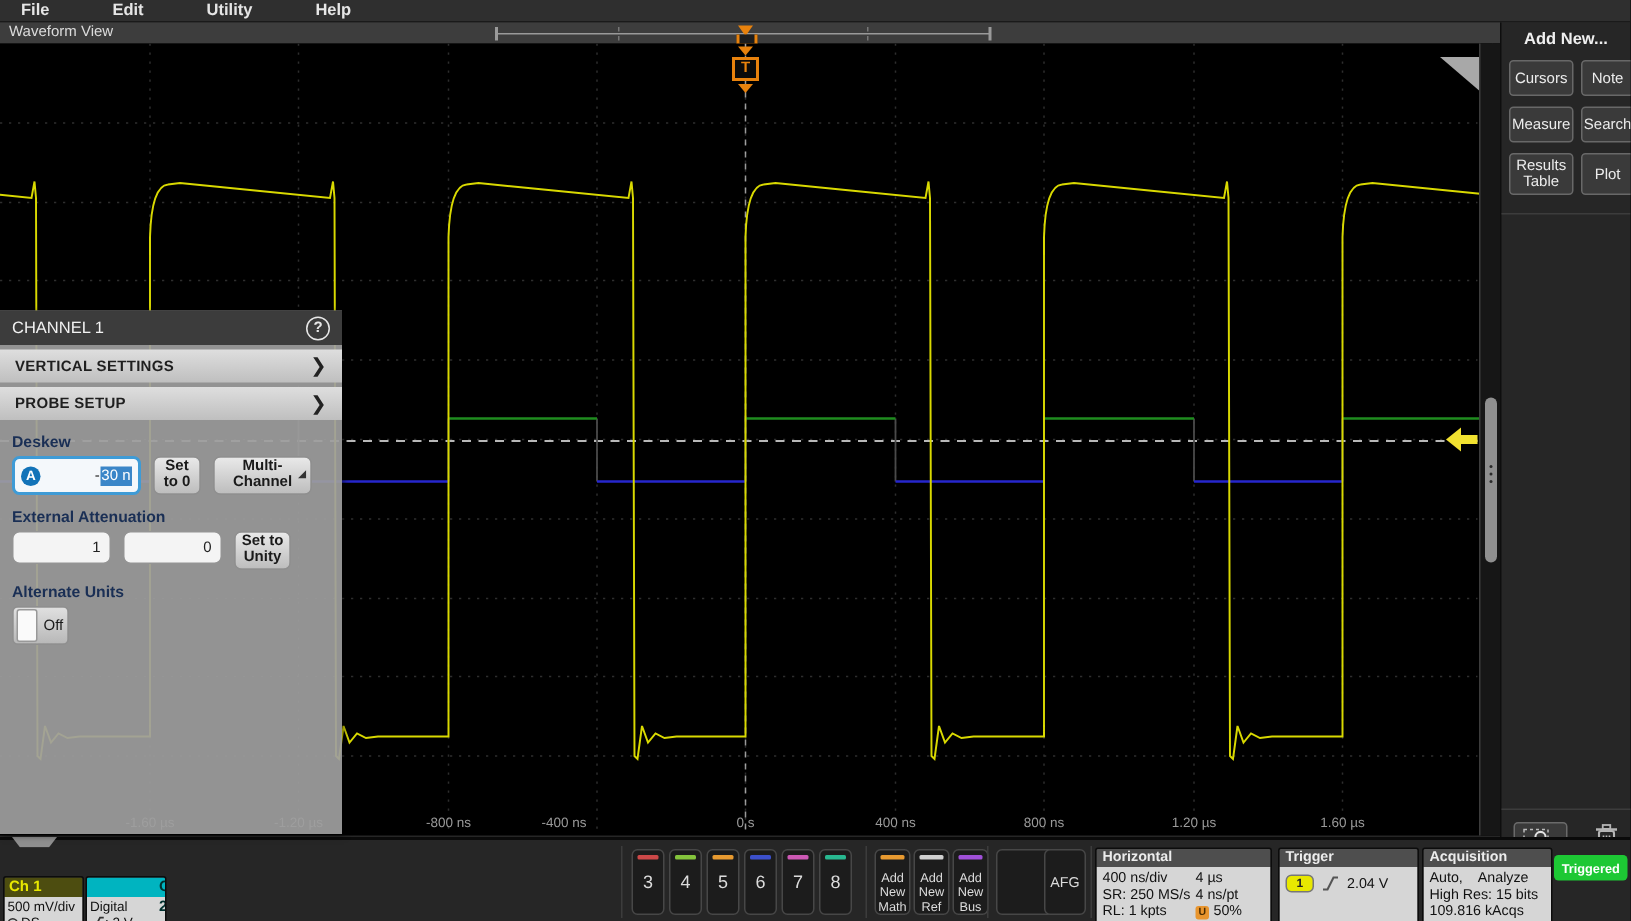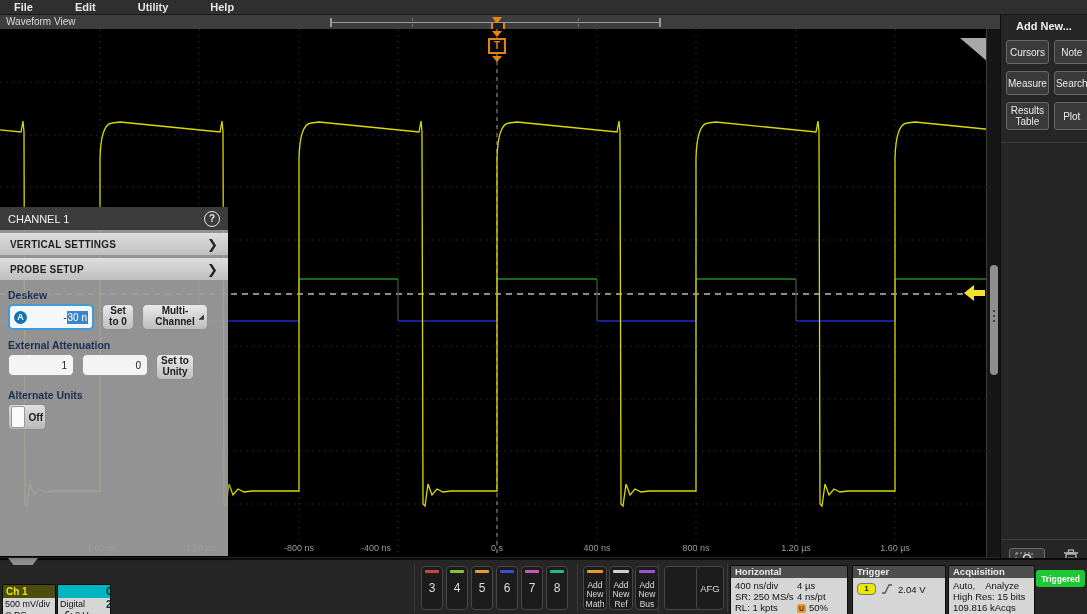--- a/index.html
+++ b/index.html
@@ -69,21 +69,21 @@
   #btn-set-zero{width:32px;height:26px;}
   #btn-multichannel{width:66px;height:26px;position:relative;}
   #btn-multichannel .flyout{position:absolute;right:3px;top:8px;font-size:7px;color:#333;}
   .cp-input{height:22px;background:#f4f4f4;border:1px solid #949494;border-radius:5px;font-size:10px;color:#222;
     display:flex;align-items:center;justify-content:flex-end;padding:0 6px;box-sizing:border-box;}
   #atten-1{width:66px;} #atten-2{width:66px;}
   #btn-set-unity{width:38px;height:26px;}
   #toggle-alt{width:38px;height:26px;background:linear-gradient(#e0e0e0,#b8b8b8);border:1px solid #8f8f8f;
     border-radius:4px;display:flex;align-items:center;gap:4px;padding:2px;box-sizing:border-box;}
   #toggle-alt .knob{width:12px;height:20px;background:#fafafa;border:1px solid #999;border-radius:2px;}
-  #toggle-alt .state{font-size:10px;font-weight:bold;color:#1a1a1a;}
+  #toggle-alt .state{font-size:10px;font-weight:normal;color:#1a1a1a;}
   
   #sidebar{position:absolute;left:1000px;top:15px;width:87px;height:599px;background:#262626;border-left:1px solid #0e0e0e;box-sizing:border-box;}
   #sidebar-title{color:#f0f0f0;font-size:11px;font-weight:bold;text-align:center;padding-top:5px;}
   #sidebar-grid{display:grid;grid-template-columns:1fr 1fr;gap:7px 5px;padding:8px 5px 10px 5px;}
   .sb-btn{background:#3a3a3a;border:1px solid #686868;border-radius:3px;color:#ececec;font-size:10px;
     min-height:18px;display:flex;align-items:center;justify-content:center;text-align:center;white-space:pre-line;
     padding:2px 1px;line-height:1.1;}
   #sidebar-sep-top{border-top:1px solid #3c3c3c;margin:2px 0;}
   #sidebar-bottom{position:absolute;left:0;bottom:44px;width:87px;border-top:1px solid #3c3c3c;
     display:flex;align-items:center;justify-content:space-around;padding-top:8px;}

